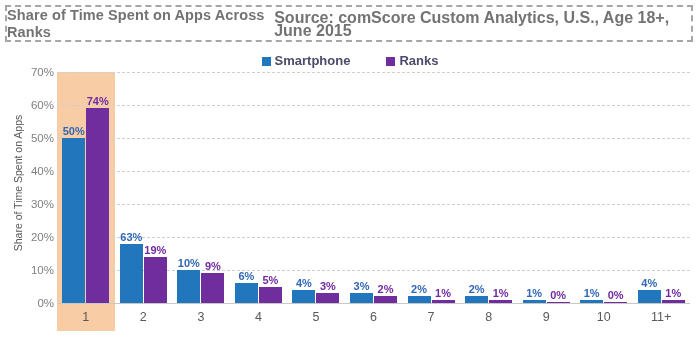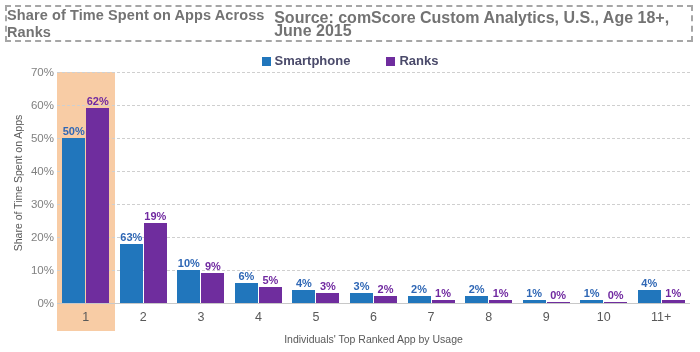--- a/index.html
+++ b/index.html
@@ -249,28 +249,28 @@
         <div class="gridline" style="top: 66px;"></div>
         <div class="gridline" style="top: 33px;"></div>
         <div class="gridline" style="top: 0px;"></div>
       </div>
     <div id="bars-layer">
         <div class="category">
           <div class="bar bar-smartphone" style="height: 165px;">
             <span class="bar-value val-smartphone">50%</span>
           </div>
           <div class="bar bar-tablet" style="height: 194.7px;">
-            <span class="bar-value val-tablet">62%</span>
+            <span class="bar-value val-tablet">74%</span>
           </div>
         </div>
         <div class="category">
           <div class="bar bar-smartphone" style="height: 59.4px;">
             <span class="bar-value val-smartphone">63%</span>
           </div>
-          <div class="bar bar-tablet" style="height: 80px;">
+          <div class="bar bar-tablet" style="height: 46px;">
             <span class="bar-value val-tablet">19%</span>
           </div>
         </div>
         <div class="category">
           <div class="bar bar-smartphone" style="height: 33px;">
             <span class="bar-value val-smartphone">10%</span>
           </div>
           <div class="bar bar-tablet" style="height: 29.7px;">
             <span class="bar-value val-tablet">9%</span>
           </div>
@@ -349,14 +349,13 @@
       <div class="x-tick">4</div>
       <div class="x-tick">5</div>
       <div class="x-tick">6</div>
       <div class="x-tick">7</div>
       <div class="x-tick">8</div>
       <div class="x-tick">9</div>
       <div class="x-tick">10</div>
       <div class="x-tick">11+</div>
     </div>
 
-  <div id="x-axis-title">Individuals' Top Ranked App by Usage</div>
 </div>
 
 </body></html>

